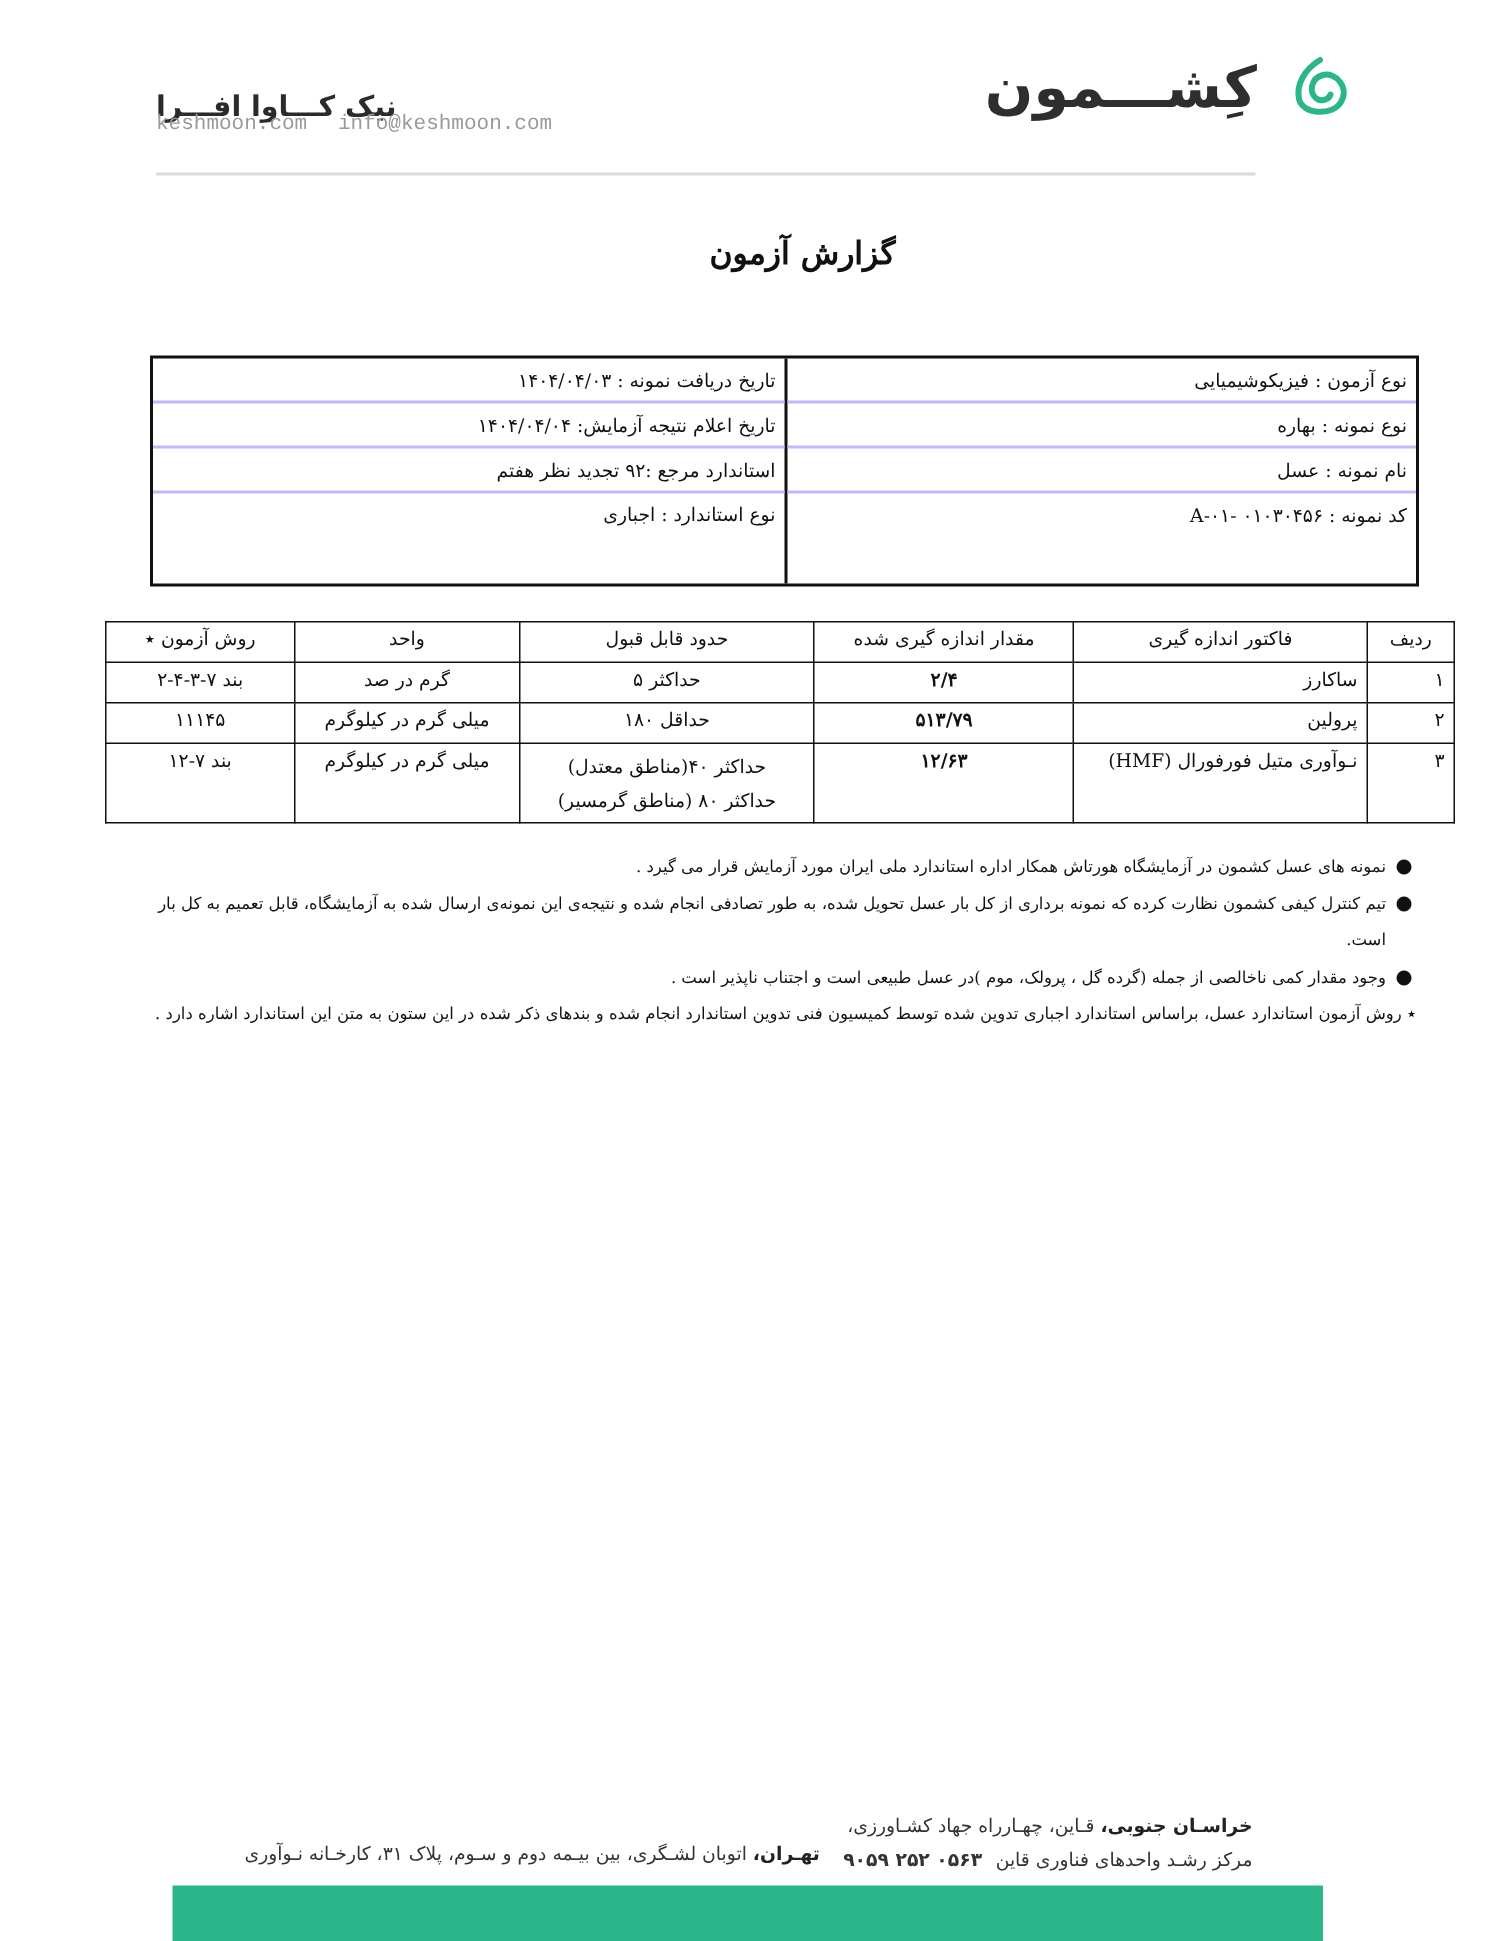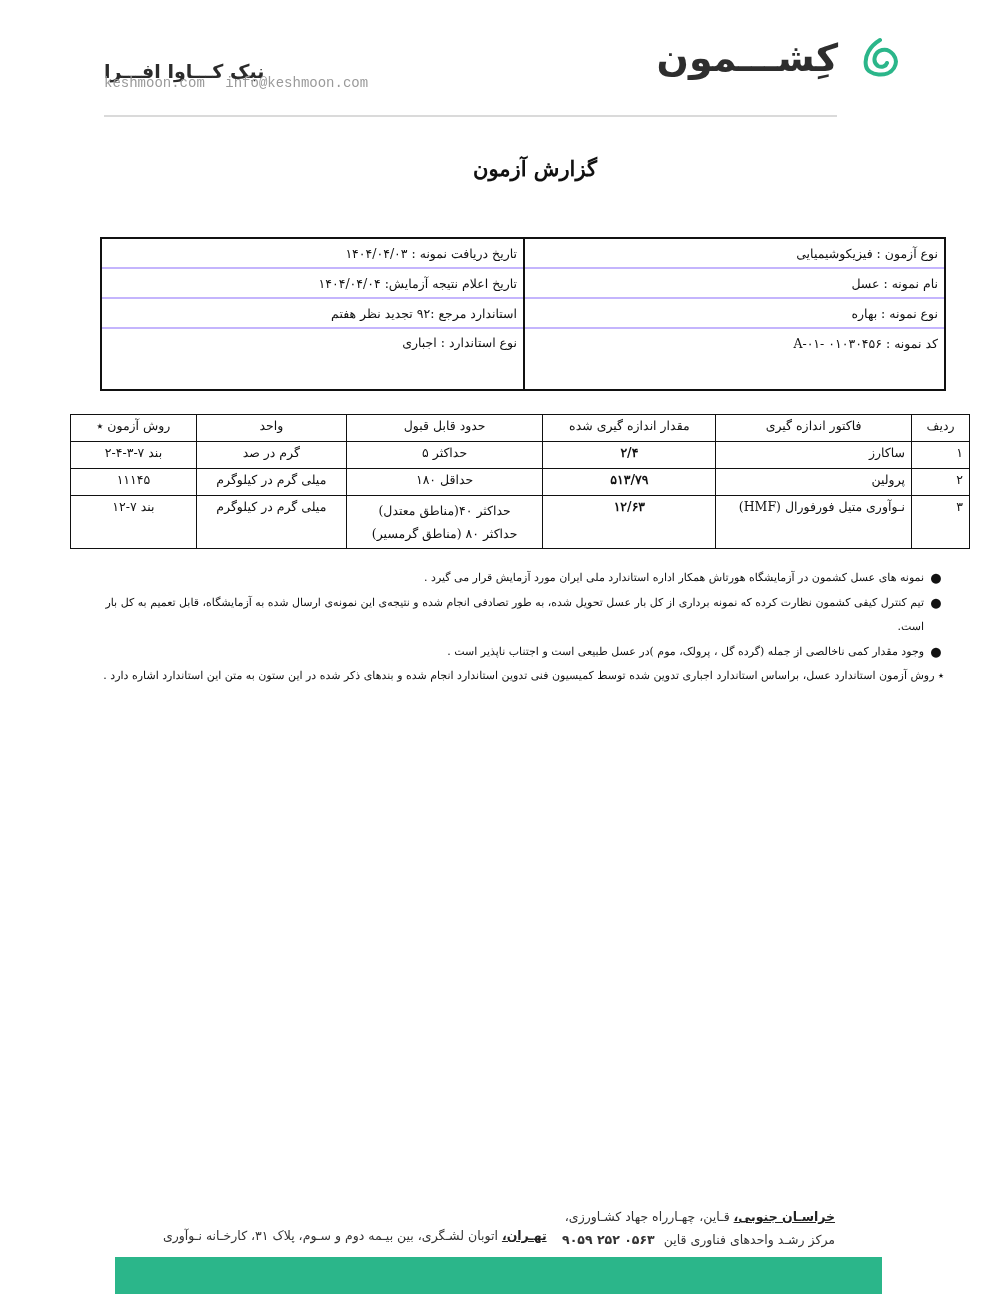--- a/index.html
+++ b/index.html
@@ -40,21 +40,21 @@
 
     
     .notes { left: 88px; top: 566px; width: 860px; direction: rtl; font-size: 11px; line-height: 24.5px; }
     .note { display: flex; }
     .bullet { width: 24px; flex: 0 0 24px; text-align: center; font-size: 13px; }
     .note-star { padding-right: 4px; }
 
     
     .footer-right { right: 165px; top: 1205px; direction: rtl; font-family: "DejaVu Sans", sans-serif;
                     font-size: 12.5px; color: #333; line-height: 23px; text-align: right; }
-    .footer-right b, .footer-left b { color: #222; text-decoration: underline; }
+    .footer-right b, .footer-left b { color: #222; }
     .footer-left { left: 163px; top: 1228px; direction: rtl; font-family: "DejaVu Sans", sans-serif;
                    font-size: 12.5px; color: #333; }
     .green-band { left: 115px; top: 1257px; width: 767px; height: 37px; background: #2bb68a; }
     .phone { margin-right: 5px; font-weight: bold; }
   </style>
 </head>
 <body>
 
 <div class="abs company-name">نیک کـــاوا افـــرا</div>
 <div class="abs contact">
@@ -67,22 +67,22 @@
     <path d="M20 4 C 10 10, 4 20, 6 30 C 8 40, 28 42, 34 32 C 40 22, 30 12, 22 14 C 14 16, 12 26, 18 30 C 22 32, 26 30, 27 27" fill="none" stroke="#2bb68a" stroke-width="4" stroke-linecap="round"></path>
   </svg>
 </div>
 <div class="abs header-rule"></div>
 
 <div class="abs title">گزارش آزمون</div>
 
 <div class="abs info">
   <div class="info-col right">
     <div class="info-cell">نوع آزمون : فیزیکوشیمیایی</div>
+    <div class="info-cell">نوع نمونه : بهاره</div>
     <div class="info-cell">نام نمونه : عسل</div>
-    <div class="info-cell">نوع نمونه : بهاره</div>
     <div class="info-cell">کد نمونه :  A-۰۱- ۰۱۰۳۰۴۵۶</div>
   </div>
   <div class="info-col left">
     <div class="info-cell">تاریخ دریافت نمونه : ۱۴۰۴/۰۴/۰۳</div>
     <div class="info-cell">تاریخ اعلام نتیجه آزمایش: ۱۴۰۴/۰۴/۰۴</div>
     <div class="info-cell">استاندارد مرجع :۹۲ تجدید نظر هفتم</div>
     <div class="info-cell tall">نوع استاندارد : اجباری</div>
   </div>
 </div>
 

